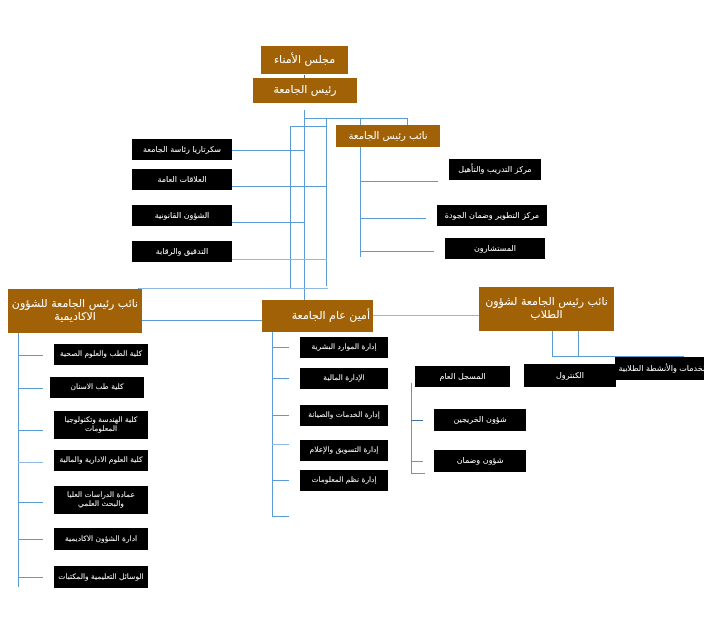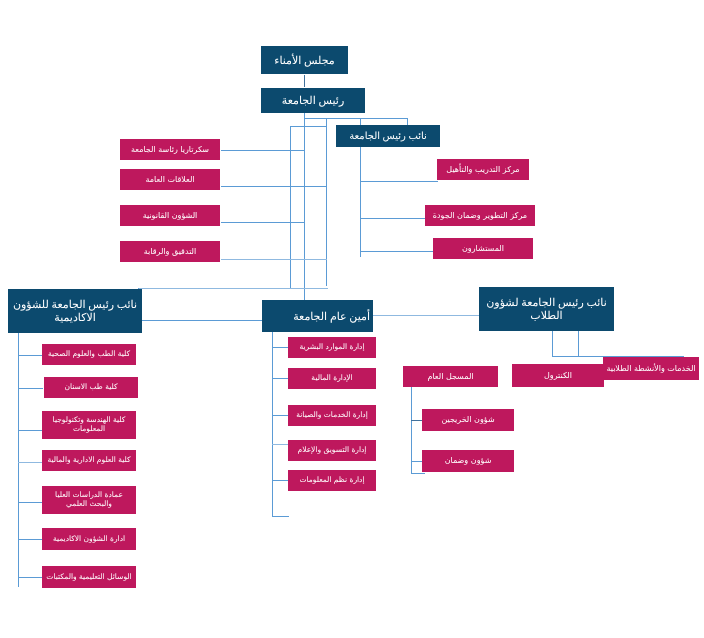--- a/index.html
+++ b/index.html
@@ -26,25 +26,25 @@
     justify-content: center;
     text-align: center;
     color: #ffffff;
     direction: rtl;
     line-height: 1.15;
     padding: 1px 3px;
     z-index: 5;
     overflow: hidden;
   }
   .node.dark {
-    background: #0c4a6e;
-    font-family: Liberation Serif, serif;
+    background: #a16207;
   }
   .node.blue {
-    background: #be185d;
+    background: #000000;
+    margin-left: 12px;
   }
   .node .label {
     display: block;
     width: 100%;
   }
   .conn {
     position: absolute;
     background: #5b9bd5;
     z-index: 1;
   }
@@ -115,21 +115,21 @@
 
   <div class="conn" style="left:411px; top:383px; width:1px; height:91px;"></div>
   <div class="conn dk" style="left:411px; top:420px; width:12px; height:1px;"></div>
   <div class="conn" style="left:411px; top:461px; width:12px; height:1px;"></div>
   <div class="conn" style="left:411px; top:473px; width:14px; height:1px;"></div>
 
   <div class="node dark" style="left:261px; top:46px; width:87px; height:28px; font-size:11px;">
     <span class="label">مجلس الأمناء</span>
   </div>
 
-  <div class="node dark" style="left:253px; top:88px; width:104px; height:25px; font-size:11px;margin-left:8px;">
+  <div class="node dark" style="left:253px; top:78px; width:104px; height:25px; font-size:11px;">
     <span class="label">رئيس الجامعة</span>
   </div>
 
   <div class="node dark" style="left:336px; top:125px; width:104px; height:22px; font-size:10px;">
     <span class="label">نائب رئيس الجامعة</span>
   </div>
 
   <div class="node blue" style="left:120px; top:139px; width:100px; height:21px; font-size:8px;">
     <span class="label">سكرتاريا رئاسة الجامعة</span>
   </div>
@@ -161,21 +161,21 @@
     <span class="label">أمين عام الجامعة</span>
   </div>
 
   <div class="node dark" style="left:479px; top:287px; width:135px; height:44px; font-size:11px;">
     <span class="label">نائب رئيس الجامعة لشؤون الطلاب</span>
   </div>
 
   <div class="node blue" style="left:42px; top:344px; width:94px; height:21px; font-size:7.5px;align-items:center;">
     <span class="label">كلية الطب والعلوم الصحية</span>
   </div>
-  <div class="node blue" style="left:44px; top:377px; width:94px; height:21px; font-size:7.5px;">
+  <div class="node blue" style="left:38px; top:377px; width:94px; height:21px; font-size:7.5px;">
     <span class="label">كلية طب الاسنان</span>
   </div>
   <div class="node blue" style="left:42px; top:411px; width:94px; height:28px; font-size:7.5px;">
     <span class="label">كلية الهندسة وتكنولوجيا المعلومات</span>
   </div>
   <div class="node blue" style="left:42px; top:450px; width:94px; height:21px; font-size:7.5px;">
     <span class="label">كلية العلوم الادارية والمالية</span>
   </div>
   <div class="node blue" style="left:42px; top:486px; width:94px; height:28px; font-size:7.5px;">
     <span class="label">عمادة الدراسات العليا والبحث العلمي</span>

